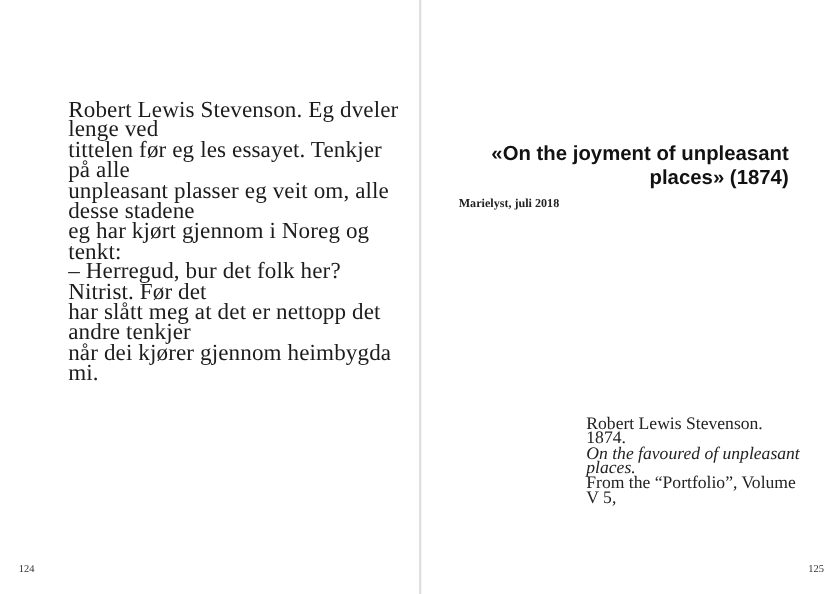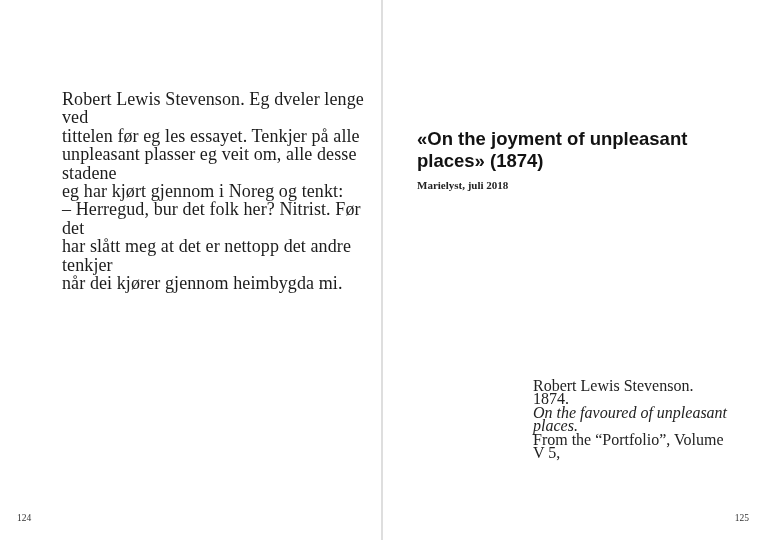--- a/index.html
+++ b/index.html
@@ -21,37 +21,38 @@
     width: 2px;
     height: 540px;
     background: #dedede;
   }
   .left-body {
     position: absolute;
     left: 62px;
     top: 90px;
     width: 310px;
     font-family: "Liberation Serif", serif;
-    font-size: 18px;
+    font-size: 21px;
     line-height: 18.4px;
     color: #1c1c1c;
     white-space: pre-line;
     letter-spacing: 0.1px;
   }
   .essay-title {
     position: absolute;
     left: 417px;
     top: 128px;
     width: 300px;
     font-family: "Liberation Sans", sans-serif;
     font-weight: 700;
     font-size: 18.5px;
     line-height: 21.5px;
     color: #121212;
     white-space: pre-line;
+    text-align: right;
   }
   .dateline {
     position: absolute;
     left: 417px;
     top: 179px;
     font-family: "Liberation Serif", serif;
     font-size: 11px;
     color: #222222;
     font-weight: bold;
   }

